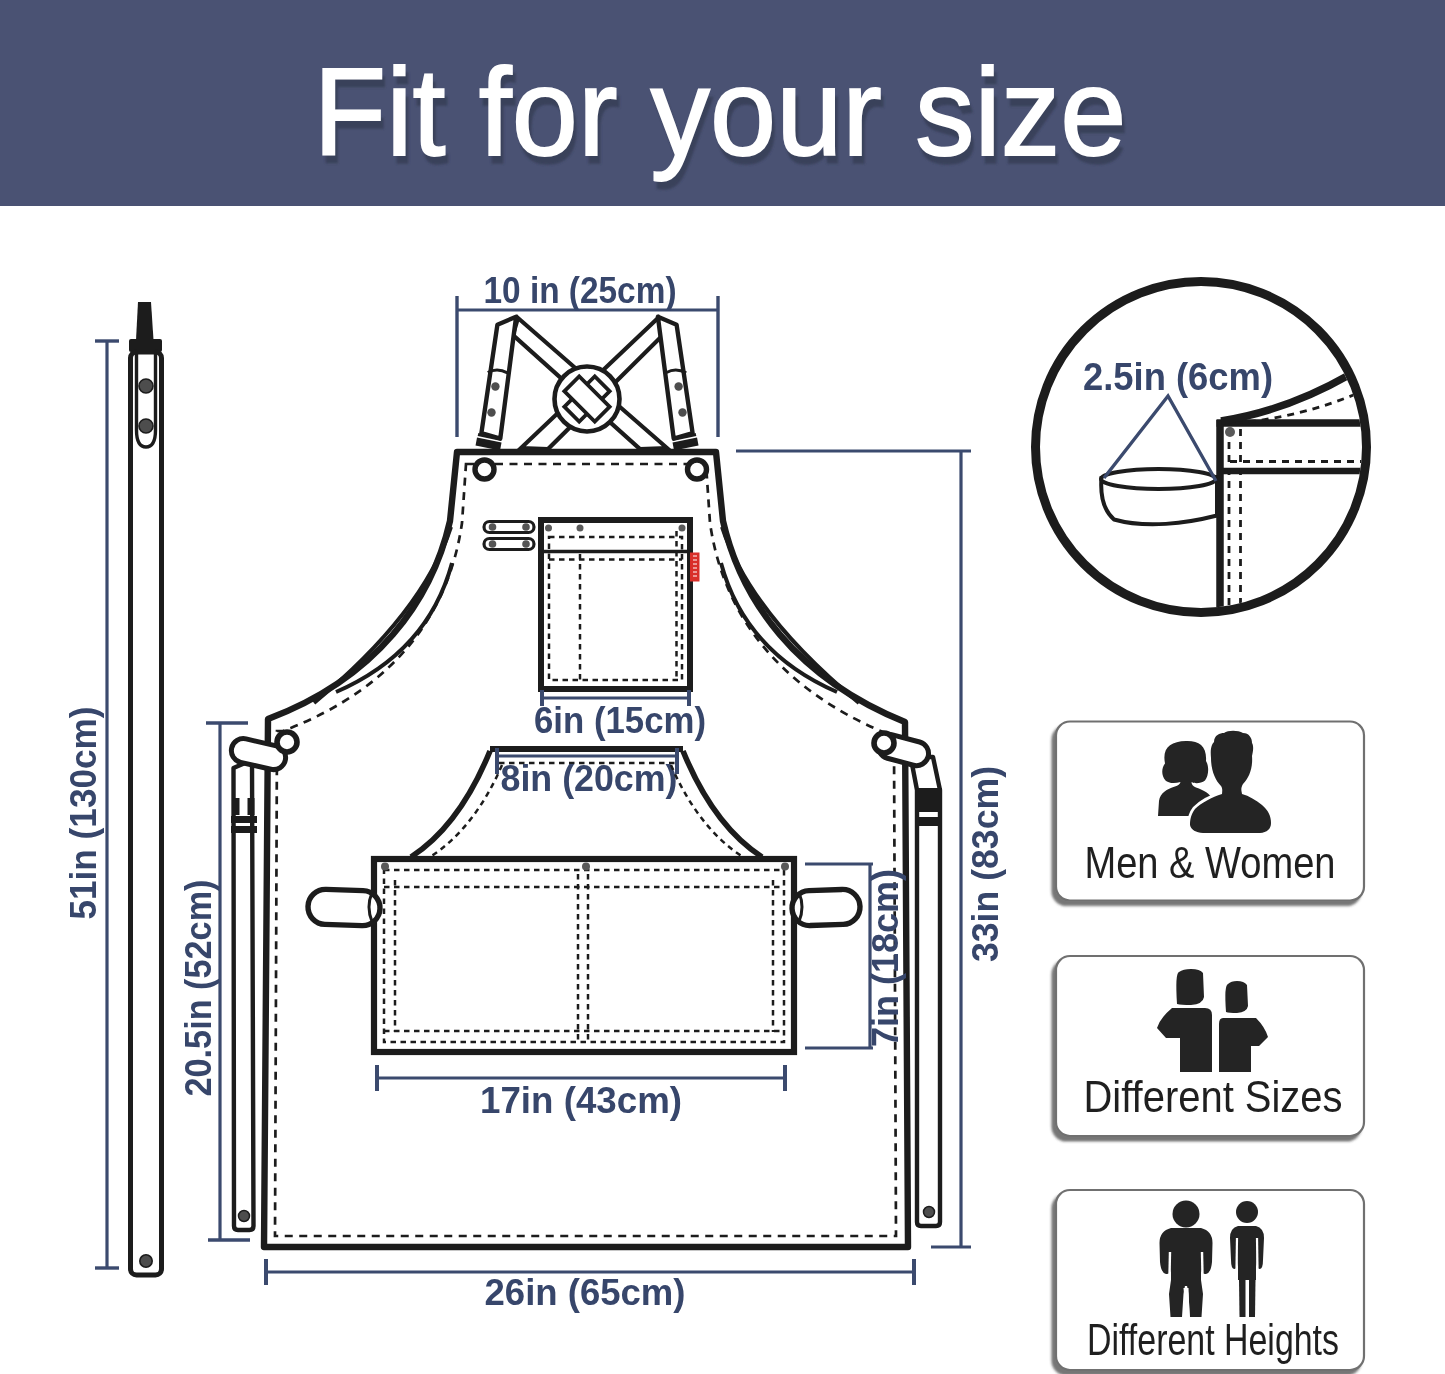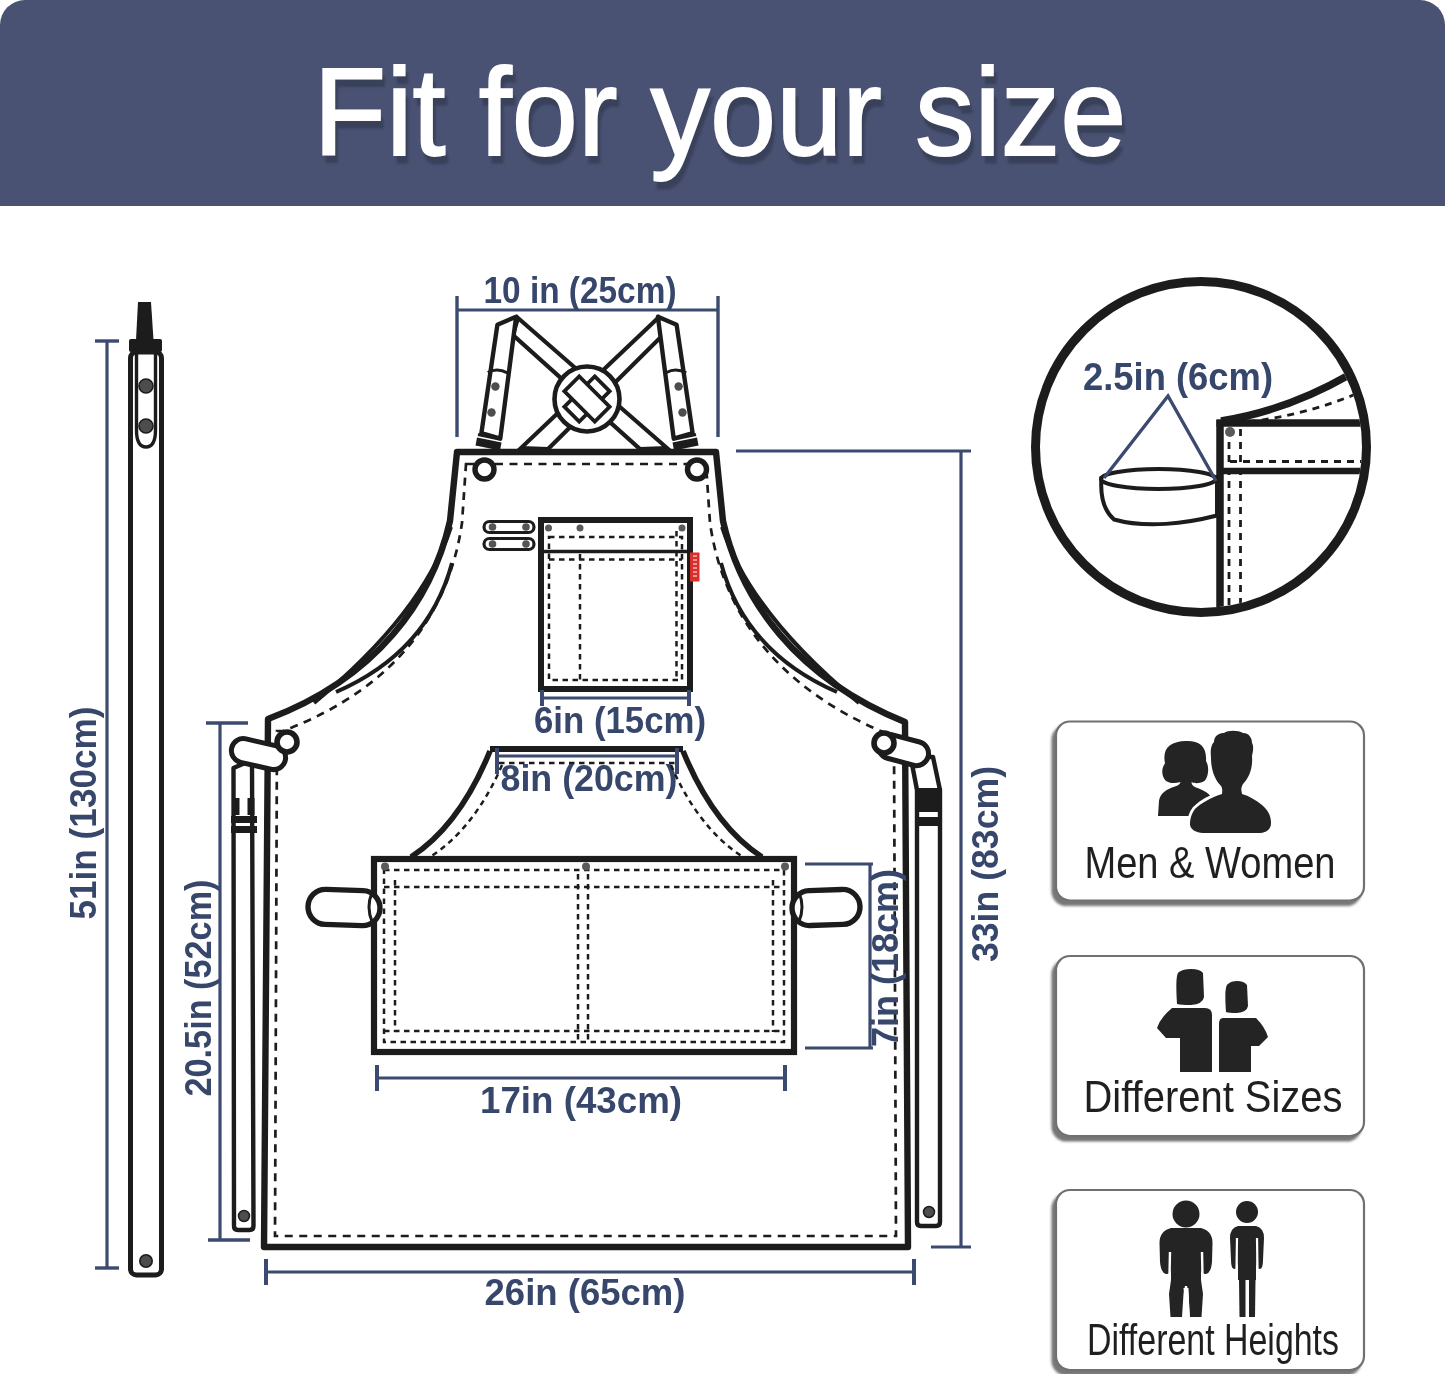--- a/index.html
+++ b/index.html
@@ -1,17 +1,17 @@
 <!DOCTYPE html>
 <html><head>
 <meta charset="utf-8">
 <style>
   html,body{margin:0;padding:0;background:#ffffff;}
   .page{position:relative;width:1445px;height:1374px;overflow:hidden;background:#fff;
-        font-family:"Liberation Sans", sans-serif;border-radius:25px;}
+        font-family:"Liberation Sans", sans-serif;}
   svg{position:absolute;left:0;top:0;font-family:"Liberation Sans", sans-serif;}
 </style>
 </head>
 <body>
 <div class="page">
 <svg width="1445" height="1374" viewBox="0 0 1445 1374">
 <defs>
 <filter id="boxshadow" x="-10%" y="-10%" width="130%" height="130%">
   <feDropShadow dx="-3.5" dy="4.5" stdDeviation="1.1" flood-color="#3a3a3a" flood-opacity="0.7"></feDropShadow>
 </filter>

